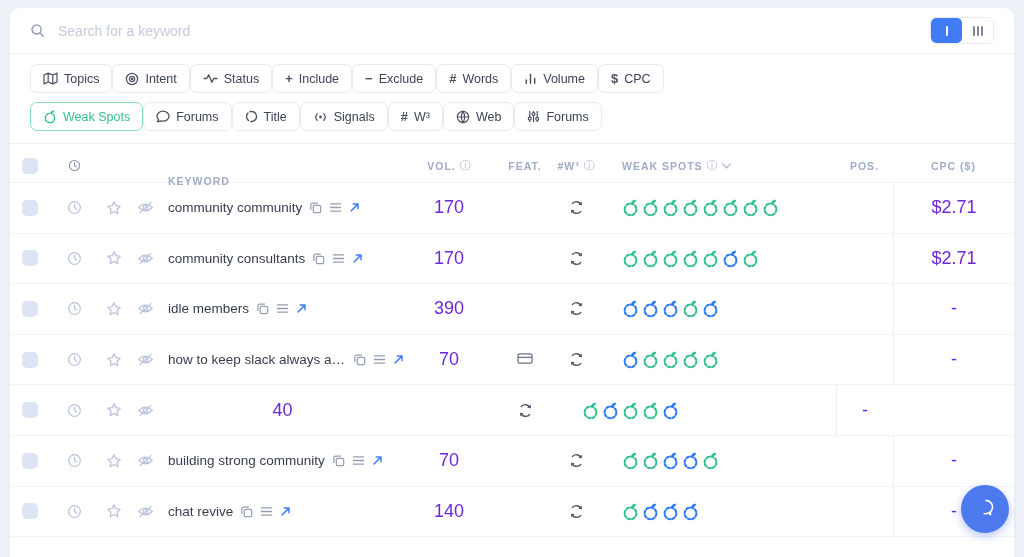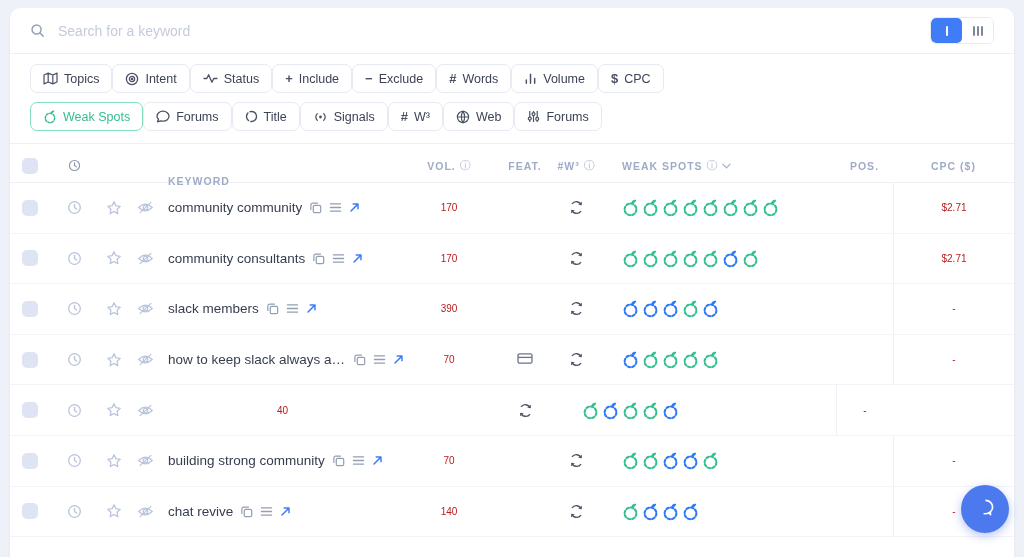--- a/index.html
+++ b/index.html
@@ -60,21 +60,21 @@
   .checkbox{width:16px;height:16px;border-radius:5px;background:#dee4f4;display:inline-block;cursor:pointer;}
   .c-check{display:flex;justify-content:center;}
   .trow{height:49.6px;border-bottom:1px solid #f2f4f9;}
   .rowicon{color:#bac4dc;display:inline-flex;cursor:pointer;}
   .cell{display:flex;align-items:center;}
   .c-clock,.c-star,.c-eye{justify-content:center;}
   .c-kw{gap:7px;padding-left:7px;min-width:0;}
   .kw{font-size:13.5px;color:#363d4e;white-space:nowrap;overflow:hidden;text-overflow:ellipsis;}
   .kicon{color:#939eb3;display:inline-flex;cursor:pointer;}
   .kicon.open{color:var(--accent);}
-  .c-vol,.c-pos,.c-cpc{justify-content:center;font-size:10px;color:#b91c1c;}
+  .c-vol,.c-pos,.c-cpc{justify-content:center;font-size:18px;color:#6d28d9;}
   .c-feat{justify-content:center;color:#6b7488;}
   .c-w3{justify-content:center;}
   .refresh{color:#4d5668;display:inline-flex;cursor:pointer;}
   .c-weak{padding-left:26px;gap:3px;}
   .apple{display:inline-flex;cursor:pointer;}
   .apple.g{color:var(--green);}
   .apple.b{color:var(--blue);}
   .c-cpc{border-left:1px solid #eef0f6;height:100%;}
 
   
@@ -507,21 +507,21 @@
         <div class="cell c-eye">
           <span class="rowicon">
             <svg width="17" height="15" viewBox="0 0 18 16" fill="none" stroke="currentColor" stroke-width="1.3" stroke-linecap="round">
               <path d="M1.8 8 Q9 1 16.2 8 Q9 15 1.8 8 Z"></path>
               <circle cx="9" cy="8" r="2.4"></circle>
               <path d="M3.2 13.5 L14.8 2.5"></path>
             </svg>
           </span>
         </div>
         <div class="cell c-kw">
-          <span class="kw">slack members</span>
+          <span class="kw">idle members</span>
           <span class="kicon">
             <svg width="13" height="13" viewBox="0 0 14 14" fill="none" stroke="currentColor" stroke-width="1.3" stroke-linejoin="round">
               <rect x="4.6" y="4.6" width="8" height="8" rx="1.6"></rect>
               <path d="M9.6 2.2 H4 A2 2 0 0 0 2 4.2 V9.8"></path>
             </svg>
           </span>
           <span class="kicon">
             <svg width="13" height="11" viewBox="0 0 14 12" fill="none" stroke="currentColor" stroke-width="1.5" stroke-linecap="round">
               <path d="M1.5 2 H12.5 M1.5 6 H12.5 M1.5 10 H12.5"></path>
             </svg>

